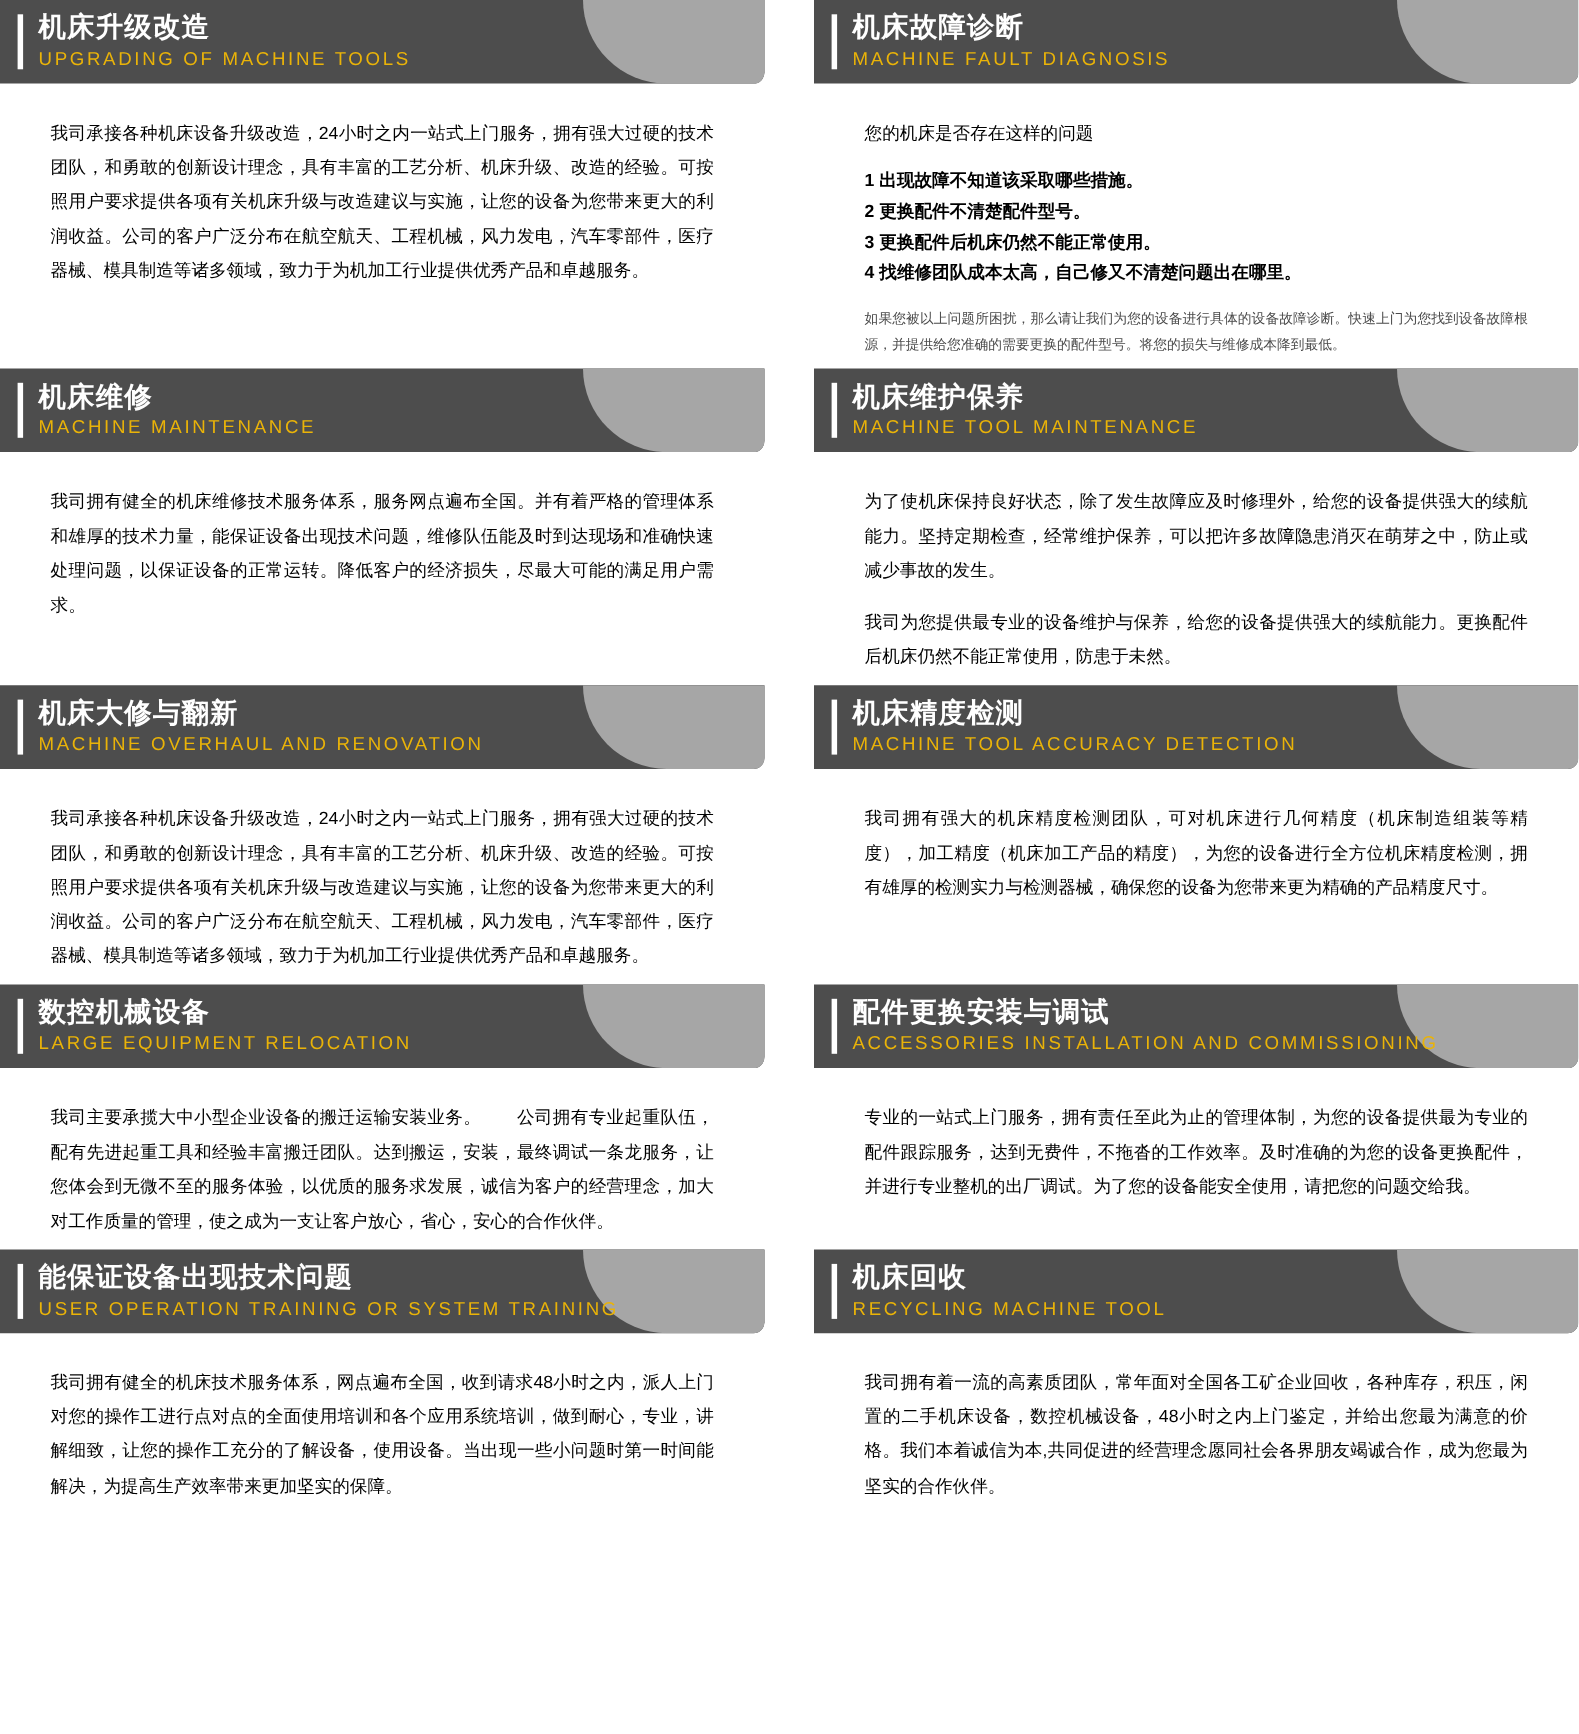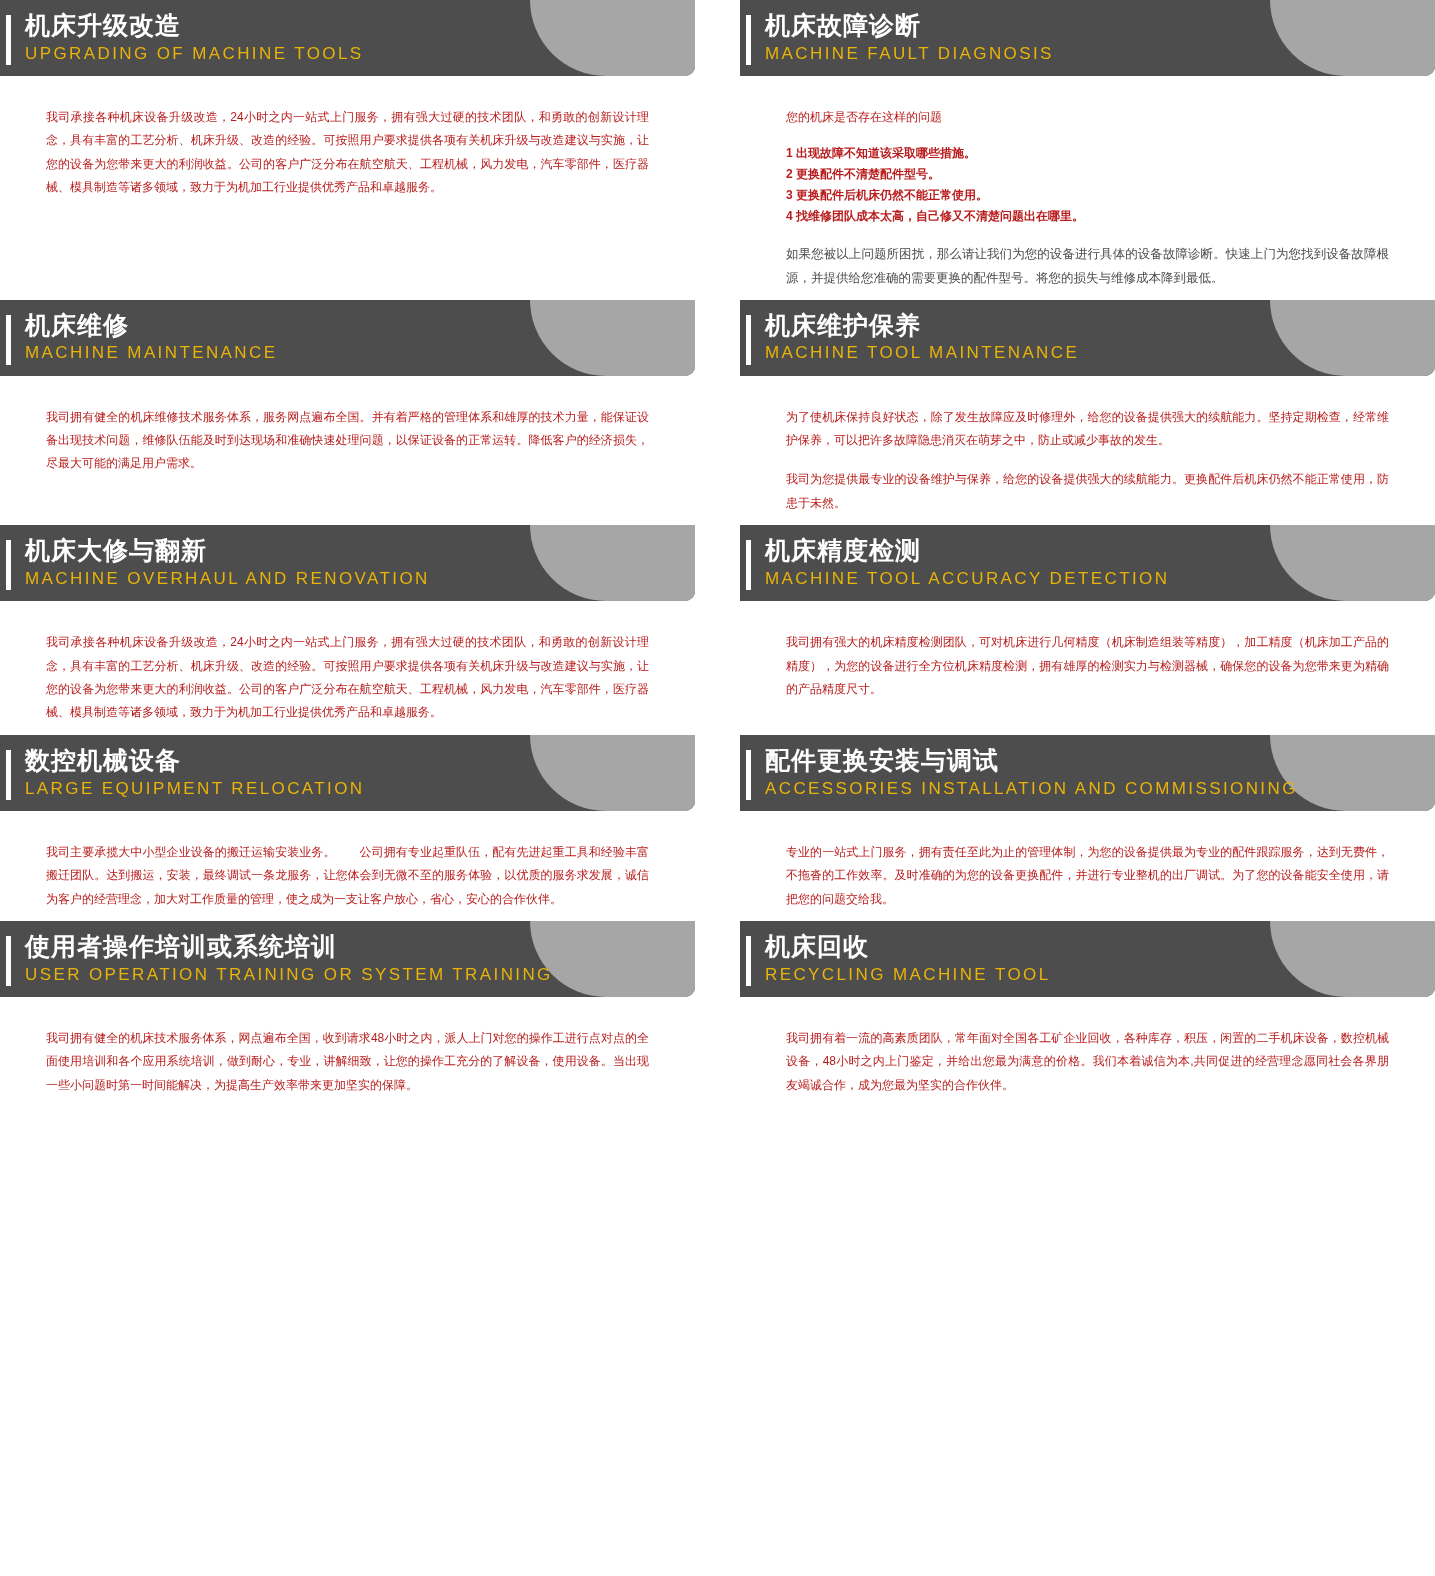--- a/index.html
+++ b/index.html
@@ -43,23 +43,23 @@
     top: 0;
     width: 165px;
     height: 76px;
     background: #a6a6a6;
     border-bottom-left-radius: 76px;
     pointer-events: none;
   }
   .head-inner {
     position: relative;
     z-index: 2;
-    padding-left: 6px;
+    padding-left: 16px;
     display: flex;
-    align-items: flex-end;
+    align-items: center;
   }
   .accent {
     width: 5px;
     height: 50px;
     background: #ffffff;
     margin-right: 14px;
     flex: 0 0 auto;
   }
   .titles {
     display: flex;
@@ -82,22 +82,22 @@
     line-height: 1.3;
     margin-top: 3px;
     white-space: nowrap;
   }
   
   .card-body {
     padding: 30px 46px 10px 46px;
   }
   .card-body p {
     margin: 0 0 14px 0;
-    color: #b91c1c;
-    font-size: 12px;
+    color: #000000;
+    font-size: 16px;
     line-height: 1.95;
     text-align: justify;
     text-justify: inter-ideograph;
   }
   .card-body p:last-child { margin-bottom: 0; }
   .body-small p {
     font-size: 12.5px;
     line-height: 1.85;
     color: #4a4a4a;
   }
@@ -251,21 +251,21 @@
         <p>专业的一站式上门服务，拥有责任至此为止的管理体制，为您的设备提供最为专业的配件跟踪服务，达到无费件，不拖沓的工作效率。及时准确的为您的设备更换配件，并进行专业整机的出厂调试。为了您的设备能安全使用，请把您的问题交给我。</p>
       </div>
     </div>
 
     <div class="cell row-e">
       <div class="card-head">
         <div class="deco"></div>
         <div class="head-inner">
           <div class="accent"></div>
           <div class="titles">
-            <div class="title-cn">使用者操作培训或系统培训</div>
+            <div class="title-cn">能保证设备出现技术问题</div>
             <div class="title-en">USER OPERATION TRAINING OR SYSTEM TRAINING</div>
           </div>
         </div>
       </div>
       <div class="card-body">
         <p>我司拥有健全的机床技术服务体系，网点遍布全国，收到请求48小时之内，派人上门对您的操作工进行点对点的全面使用培训和各个应用系统培训，做到耐心，专业，讲解细致，让您的操作工充分的了解设备，使用设备。当出现一些小问题时第一时间能解决，为提高生产效率带来更加坚实的保障。</p>
       </div>
     </div>
 
     <div class="cell row-e">

